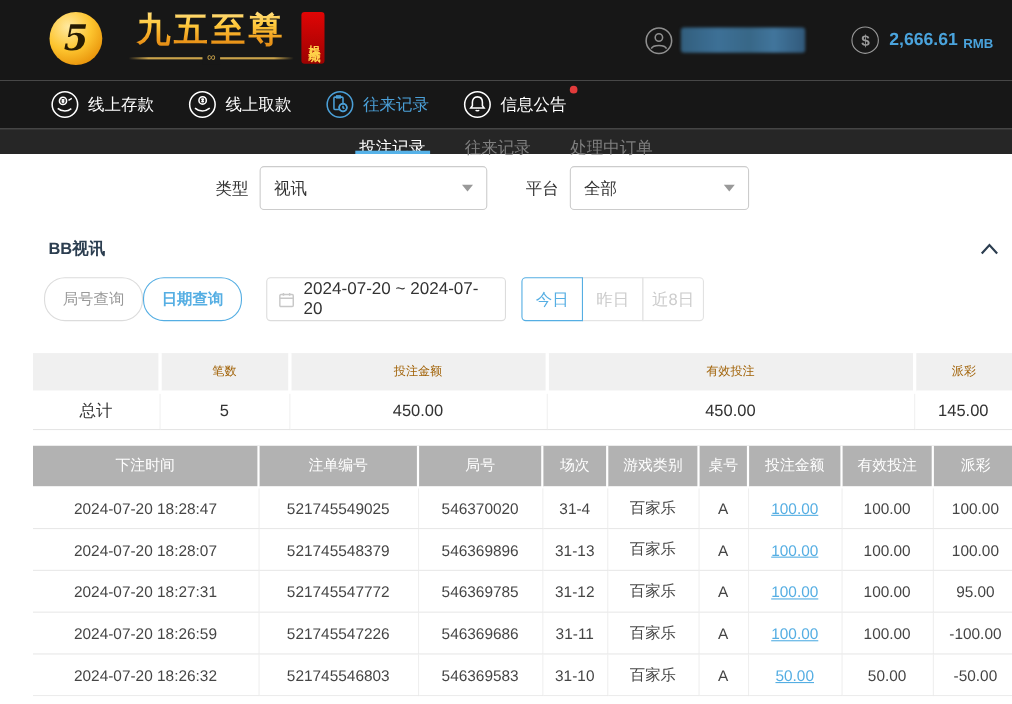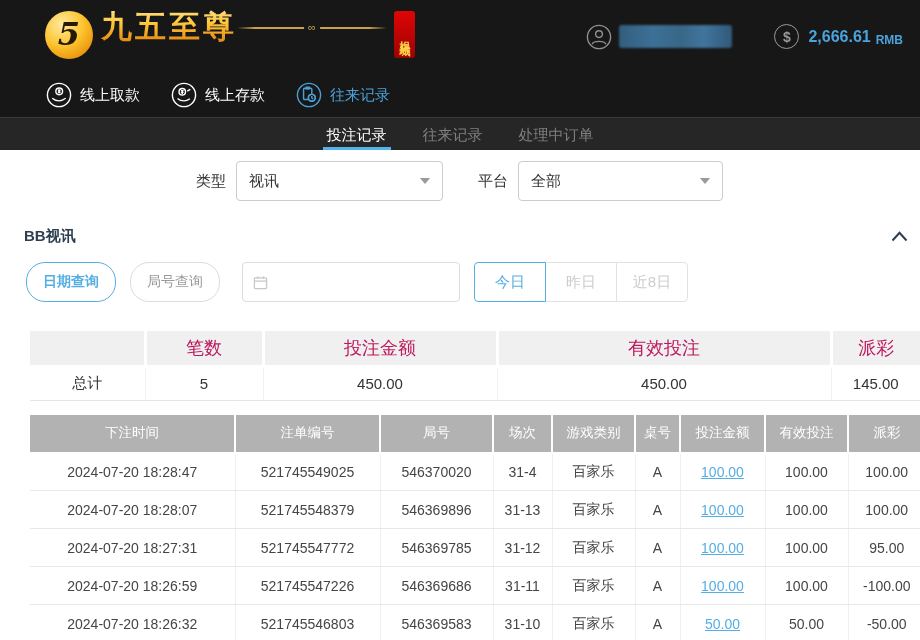--- a/index.html
+++ b/index.html
@@ -7,21 +7,21 @@
     font-family:"Liberation Sans","DejaVu Sans",sans-serif; }
 
   
   .top-header { position:relative; height:73px; background:#171717; }
   .brand-wrap { position:absolute; left:45px; top:8px; display:flex; align-items:flex-start; }
   .logo-circle { width:48px; height:48px; border-radius:50%; margin-top:3px;
     background:radial-gradient(circle at 35% 28%, #ffe9a0, #fdc52f 45%, #e9940b 80%, #c57400);
     display:flex; align-items:center; justify-content:center; }
   .logo-circle span { font-family:"DejaVu Serif",serif; font-style:italic; font-weight:bold;
     font-size:32px; color:#261a02; transform:translateY(-1px); }
-  .brand-text-col { margin-left:8px; display:flex; flex-direction:row; align-items:center; }
+  .brand-text-col { margin-left:24px; display:flex; flex-direction:column; align-items:center; }
   .brand-name { font-size:31px; font-weight:bold; letter-spacing:3px; line-height:38px;
     background:linear-gradient(180deg,#ffe08a 0%,#ffc93c 38%,#f09d1e 72%,#d97f0e 100%);
     -webkit-background-clip:text; background-clip:text; color:transparent; }
   .brand-flourish { position:relative; width:150px; height:12px; margin-top:1px; }
   .brand-flourish .line { position:absolute; top:5px; left:0; right:0; height:2px;
     background:linear-gradient(90deg,transparent,#c9a24a 12%,#c9a24a 88%,transparent); }
   .brand-flourish .orn { position:absolute; top:-2px; left:50%; transform:translateX(-50%);
     background:#171717; padding:0 4px; color:#c9a24a; font-size:11px; line-height:14px; }
   .brand-badge { margin-left:7px; margin-top:3px; width:21px; height:47px; border-radius:3px;
     background:linear-gradient(180deg,#e00505,#9c0202); display:flex; align-items:center; justify-content:center;
@@ -42,69 +42,69 @@
   .nav-bar { height:44px; background:#171717; display:flex; align-items:center;
     padding-left:46px; gap:31px; }
   .nav-item { display:flex; align-items:center; gap:8px; color:#fff; font-size:15px;
     cursor:pointer; position:relative; white-space:nowrap; }
   .nav-item svg { display:block; }
   .nav-item.active { color:#4ba0d8; }
   .notif-dot { position:absolute; top:-4px; right:-10px; width:7px; height:7px;
     border-radius:50%; background:#e23b3b; }
 
   
-  .tab-bar { height:33px; background:#262626; border-top:1px solid #3a3a3a;
+  .tab-bar { height:23px; background:#262626; border-top:1px solid #3a3a3a;
     display:flex; justify-content:center; gap:32px; }
   .tab { line-height:33px; font-size:15px; color:#7f7f7f; cursor:pointer; position:relative; padding:0 2px; }
   .tab.active { color:#fff; }
   .tab.active::after { content:""; position:absolute; left:-2px; right:-2px; bottom:0;
     height:3px; background:#56b2e8; }
 
   
   .filter-row { margin-top:11px; height:40px; display:flex; align-items:center; padding-left:196px; }
   .filter-label { font-size:15px; color:#333; margin-right:10px; }
   .select-box { width:207px; height:40px; border:1px solid #ccc; border-radius:4px;
     display:flex; align-items:center; justify-content:space-between; padding:0 12px;
     font-size:15px; color:#333; background:#fff; cursor:pointer; }
   .caret-down { width:0; height:0; border-left:5px solid transparent; border-right:5px solid transparent;
     border-top:6px solid #999; }
   .filter-gap { width:35px; }
 
   
-  .section-head { margin-top:26px; padding:0 12px 0 24px; display:flex;
+  .section-head { margin-top:26px; padding:0 12px 0 44px; display:flex;
     align-items:center; justify-content:space-between;gap:40px; }
   .section-title { font-size:15px; font-weight:bold; color:#2c3e50; }
   .collapse-btn { cursor:pointer; display:flex; align-items:center; }
 
   
   .query-bar { margin-top:16px; padding-left:26px; display:flex; align-items:center; height:40px; }
   .pill-btn { height:40px; padding:0 16px; border-radius:19px; background:#fff;
     font-size:14px; display:flex; align-items:center; cursor:pointer; }
   .pill-btn.active { border:1px solid #55aee3; color:#55aee3; font-weight:bold; }
   .pill-btn.inactive { border:1px solid #dcdcdc; color:#999; margin-left:14px; }
   .date-input { margin-left:22px; width:218px; height:40px; border:1px solid #dcdcdc;
     border-radius:4px; display:flex; align-items:center; padding:0 8px 0 10px; gap:8px;
     font-size:15.5px; color:#333; cursor:pointer; }
   .cal-icon svg { display:block; }
   .quick-group { margin-left:14px; display:flex; }
-  .quick-btn { width:72px; height:40px; background:#fff; border:1px solid #e2e2e2;
+  .quick-btn { width:56px; height:40px; background:#fff; border:1px solid #e2e2e2;
     font-size:15px; color:#ccc; margin-left:-1px; display:flex; align-items:center;
     justify-content:center; cursor:pointer; }
   .quick-btn:first-child { border-radius:4px 0 0 4px; margin-left:0; }
   .quick-btn:last-child { border-radius:0 4px 4px 0; }
   .quick-btn.active { border-color:#55aee3; color:#55aee3; position:relative; z-index:1; }
   .search-btn { margin-left:9px; width:79px; height:40px; background:#57b9ee; border:none;
     border-radius:4px; color:#fff; font-size:15px; display:flex; align-items:center;
     justify-content:center; cursor:pointer; }
 
   
   .summary-table { margin:29px 0 0 30px; width:890px; border-collapse:collapse;
     table-layout:fixed; text-align:center; }
-  .summary-table th { height:35px; background:#f0f0f0; font-weight:normal; font-size:18px;
-    color:#be185d; border-right:3px solid #fff; border-bottom:3px solid #fff; }
+  .summary-table th { height:35px; background:#f0f0f0; font-weight:normal; font-size:11px;
+    color:#a16207; border-right:3px solid #fff; border-bottom:3px solid #fff; }
   .summary-table th:last-child { border-right:none; }
   .summary-table td { height:34px; font-size:15px; color:#333; background:#fff;
     border-right:1px solid #f1f1f1; border-bottom:1px solid #e5e5e5; }
   .summary-table td:last-child { border-right:none; }
 
   
   .detail-wrap { margin:14px 0 0 30px; width:890px; overflow:hidden; }
   .detail-table { width:895px; border-collapse:collapse; table-layout:fixed; text-align:center; }
   .detail-table th { height:38px; background:#b2b2b2; color:#fff; font-size:13.5px;
     font-weight:normal; border-right:2px solid #fff; border-bottom:2px solid #fff; }
@@ -148,94 +148,106 @@
     <div class="balance-amount">2,666.61</div>
     <div class="balance-currency">RMB</div>
   </div>
 </div>
 
 <div class="nav-bar">
   <div class="nav-item">
     <span>
       <svg width="26" height="26" viewBox="0 0 24 24" fill="none" stroke="currentColor" stroke-width="1.3">
         <circle cx="12" cy="12" r="10.7"></circle>
+        <circle cx="10.4" cy="9" r="3"></circle>
+          <path d="M9.2 8h2.4M9.2 9.6h2.4M10.4 8v3"></path>
+        <path d="M6 15.2c2 1.8 4.2 2.2 6 2.2 2 0 3.6-.6 5.4-2M15 8.5l2.8-1.6"></path>
+      </svg>
+    </span>
+    <span>线上存款</span>
+  </div>
+  <div class="nav-item">
+    <span>
+      <svg width="26" height="26" viewBox="0 0 24 24" fill="none" stroke="currentColor" stroke-width="1.3">
+        <circle cx="12" cy="12" r="10.7"></circle>
         <circle cx="12.2" cy="8.6" r="3.1"></circle>
           <path d="M12.2 6.8v3.6M11 7.6h2.4M11 9.4h2.4"></path>
         <path d="M5.8 15c2.2 2 4.4 2.4 6.2 2.4 2 0 3.8-.6 6.2-2.4"></path>
       </svg>
     </span>
     <span>线上取款</span>
-  </div>
-  <div class="nav-item">
-    <span>
-      <svg width="26" height="26" viewBox="0 0 24 24" fill="none" stroke="currentColor" stroke-width="1.3">
-        <circle cx="12" cy="12" r="10.7"></circle>
-        <circle cx="10.4" cy="9" r="3"></circle>
-          <path d="M9.2 8h2.4M9.2 9.6h2.4M10.4 8v3"></path>
-        <path d="M6 15.2c2 1.8 4.2 2.2 6 2.2 2 0 3.6-.6 5.4-2M15 8.5l2.8-1.6"></path>
-      </svg>
-    </span>
-    <span>线上存款</span>
   </div>
   <div class="nav-item active">
     <span>
       <svg width="26" height="26" viewBox="0 0 24 24" fill="none" stroke="currentColor" stroke-width="1.3">
         <circle cx="12" cy="12" r="10.7"></circle>
         <rect x="7" y="5.8" width="7.6" height="10.4" rx="0.8"></rect>
           <rect x="9.4" y="4.8" width="2.8" height="1.6"></rect>
         <circle cx="14.6" cy="14.6" r="3.2" fill="#171717"></circle>
         <circle cx="14.6" cy="14.6" r="3.2"></circle>
         <path d="M14.6 13v1.7l1.2.8"></path>
       </svg>
     </span>
     <span>往来记录</span>
   </div>
+  <div class="nav-item">
+    <span>
+      <svg width="26" height="26" viewBox="0 0 24 24" fill="none" stroke="currentColor" stroke-width="1.3">
+        <circle cx="12" cy="12" r="10.7"></circle>
+        <path d="M12 5.6c-2.8 0-4.2 1.9-4.2 4.6v2.9l-1.4 1.9h11.2l-1.4-1.9v-2.9c0-2.7-1.4-4.6-4.2-4.6z"></path>
+        <path d="M10.7 16.6c.3.9 2.3.9 2.6 0"></path>
+      </svg>
+    </span>
+    <span>信息公告</span>
+    <span class="notif-dot"></span>
+  </div>
 </div>
 
 <div class="tab-bar">
   <div class="tab active">投注记录</div>
   <div class="tab">往来记录</div>
   <div class="tab">处理中订单</div>
 </div>
 
 <div class="filter-row">
   <span class="filter-label">类型</span>
   <div class="select-box">
     <span>视讯</span>
     <span class="caret-down"></span>
   </div>
   <span class="filter-gap"></span>
   <span class="filter-label">平台</span>
-  <div class="select-box" style="width:205px">
+  <div class="select-box" style="width:163px">
     <span>全部</span>
     <span class="caret-down"></span>
   </div>
 </div>
 
 <div class="section-head">
   <div class="section-title">BB视讯</div>
   <div class="collapse-btn">
     <svg width="17" height="11" viewBox="0 0 17 11" fill="none" stroke="#2c3e50" stroke-width="2">
       <polyline points="1.5,9.5 8.5,1.8 15.5,9.5"></polyline>
     </svg>
   </div>
 </div>
 
 <div class="query-bar">
+  <div class="pill-btn inactive">局号查询</div>
   <div class="pill-btn active">日期查询</div>
-  <div class="pill-btn inactive">局号查询</div>
   <div class="date-input">
     <span class="cal-icon">
       <svg width="15" height="15" viewBox="0 0 16 16" fill="none" stroke="#c8c8c8" stroke-width="1.4">
         <rect x="1.5" y="3" width="13" height="11.5" rx="1"></rect>
         <line x1="1.5" y1="6.5" x2="14.5" y2="6.5"></line>
         <line x1="5" y1="1.5" x2="5" y2="4"></line>
           <line x1="11" y1="1.5" x2="11" y2="4"></line>
       </svg>
     </span>
+    <span>2024-07-20 ~ 2024-07-20</span>
   </div>
   <div class="quick-group">
     <div class="quick-btn active">今日</div>
     <div class="quick-btn">昨日</div>
     <div class="quick-btn">近8日</div>
   </div>
 </div>
 
 <table class="summary-table">
   <colgroup>

